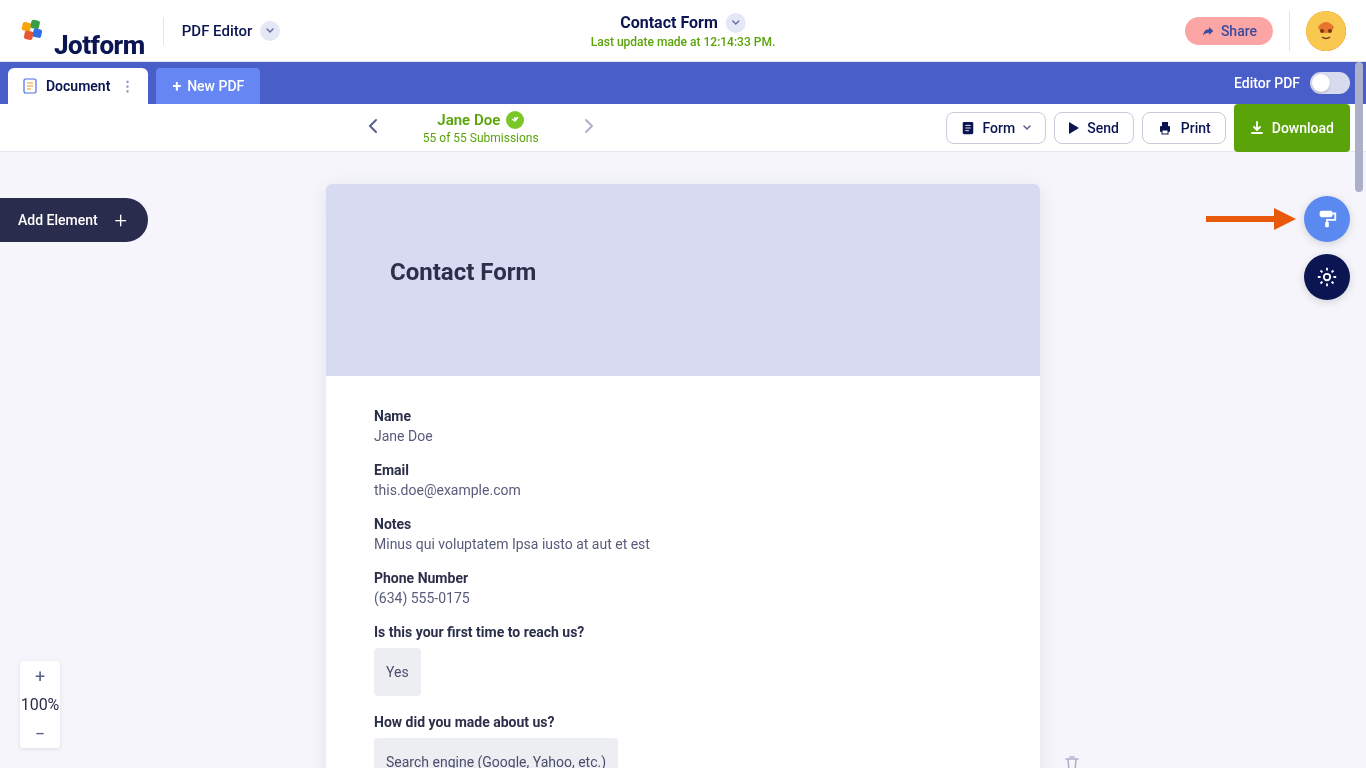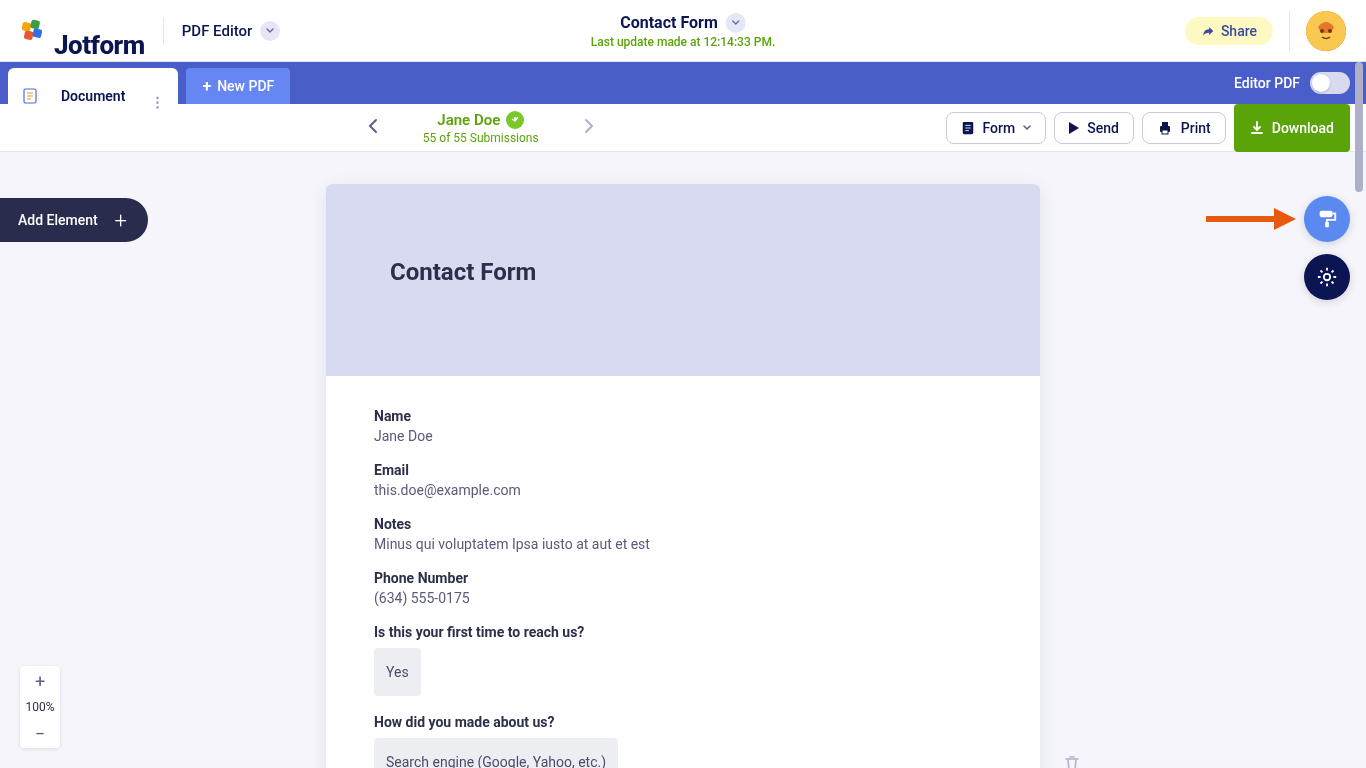--- a/index.html
+++ b/index.html
@@ -12,26 +12,26 @@
 .logo-text { font-size: 26px; font-weight: 800; color: #0a1551; letter-spacing: -0.5px; margin-top: 28px; }
 .divider-v { width: 1px; height: 28px; background: #e3e3ed; margin: 0 18px; }
 .pdf-editor-label { font-size: 15px; color: #0a1551; font-weight: 500; display: flex; align-items: center; gap: 8px; }
 .chev-circle { width: 20px; height: 20px; border-radius: 50%; background: #e5e6f6; display: inline-flex; align-items: center; justify-content: center; color: #6a6fa3; font-size: 10px; }
 
 .center-title-group { position: absolute; left: 50%; transform: translateX(-50%); text-align: center; }
 .center-title { font-size: 16px; font-weight: 700; color: #0a1551; display:flex; align-items:center; justify-content:center; gap:8px;}
 .center-sub { font-size: 12px; color: #5aa40a; font-weight: 500; margin-top:2px;}
 
 .top-right { margin-left: auto; display: flex; align-items: center; gap: 16px; }
-.share-btn { background: #fef9c3; color: #3a4a9e; padding: 6px 16px; border-radius: 20px; font-size: 14px; font-weight: 500; display: flex; align-items: center; gap: 6px; cursor: pointer; }
+.share-btn { background: #fca5a5; color: #3a4a9e; padding: 6px 16px; border-radius: 20px; font-size: 14px; font-weight: 500; display: flex; align-items: center; gap: 6px; cursor: pointer; }
 .avatar { width: 40px; height: 40px; border-radius: 50%; background: linear-gradient(135deg,#f9a825,#e65100); display:flex; align-items:center; justify-content:center; overflow:hidden;}
 
 
 .blue-bar { height: 42px; background: #4a5ec9; display: flex; align-items: center; padding: 0 0 0 8px; }
-.tab-document { background: #fff; height: 36px; margin-top:6px; border-radius: 6px 6px 0 0; padding: 0 14px; display: flex; align-items: flex-end; gap: 23px; color: #0a1551; font-size: 14px; font-weight: 600; cursor: pointer; }
+.tab-document { background: #fff; height: 36px; margin-top:6px; border-radius: 6px 6px 0 0; padding: 0 14px; display: flex; align-items: center; gap: 8px; color: #0a1551; font-size: 14px; font-weight: 600; cursor: pointer; }
 .tab-doc-icon { width:16px; height:16px; }
 .tab-kebab { color:#8c92c3; font-size:14px; margin-left:2px; cursor:pointer; line-height:4px;}
 .btn-newpdf { background: #6586f3; color:#fff; height: 36px; margin-top:6px; margin-left:8px; border-radius: 4px 4px 0 0; padding: 0 16px; display: flex; align-items: center; gap: 6px; font-size: 14px; font-weight:500; cursor:pointer;}
 .preview-group { margin-left: auto; display: flex; align-items: center; gap: 10px; color: #fff; font-size: 14px; font-weight: 500; padding-right: 16px; }
 .toggle { width: 40px; height: 22px; background: #d8dbef; border-radius: 11px; position: relative; cursor:pointer;}
 .toggle::after { content:''; position:absolute; width:18px; height:18px; background:#fff; border-radius:50%; top:2px; left:2px; box-shadow:0 1px 2px rgba(0,0,0,0.2);}
 
 
 .sub-toolbar { height: 48px; background: #fff; display: flex; align-items: center; padding: 0 16px; border-bottom: 1px solid #e5e5f0;}
 .sub-center { flex:1; display:flex; align-items:center; justify-content:center; gap:40px;}
@@ -68,21 +68,21 @@
 .side-btns { position:absolute; right:16px; top:44px; display:flex; flex-direction:column; gap:12px;}
 .side-btn { width:46px; height:46px; border-radius:50%; display:flex; align-items:center; justify-content:center; cursor:pointer; box-shadow:0 2px 8px rgba(0,0,0,0.15);}
 .side-paint { background:#5a8af0; color:#fff;}
 .side-gear { background:#0a1551; color:#fff;}
 
 .arrow-pointer { position:absolute; right:70px; top:54px; }
 
 
 .zoom-controls { position:absolute; left:20px; bottom:20px; width:40px; background:#fff; border-radius:4px; box-shadow:0 1px 4px rgba(0,0,0,0.1); text-align:center;}
 .zoom-btn { height:30px; display:flex; align-items:center; justify-content:center; font-size:18px; color:#5a5f8a; cursor:pointer;}
-.zoom-label { font-size:12px; color:#2b2f4a; padding:4px 0;}
+.zoom-label { font-size:16px; color:#2b2f4a; padding:4px 0;}
 
 
 .scrollbar-v { position:absolute; right:2px; top:0; width:10px; height:100%; }
 .scroll-thumb { position:absolute; right:1px; top:62px; width:8px; height:130px; background:#adb0c8; border-radius:4px;}
 
 
 .mini-chev { font-size:10px; color:#5a5f8a;}
 .send-icon-tri { display:inline-block; width:0;height:0; border-top:6px solid transparent; border-bottom:6px solid transparent; border-left:10px solid #0a1551;}
 </style>
 </head>

